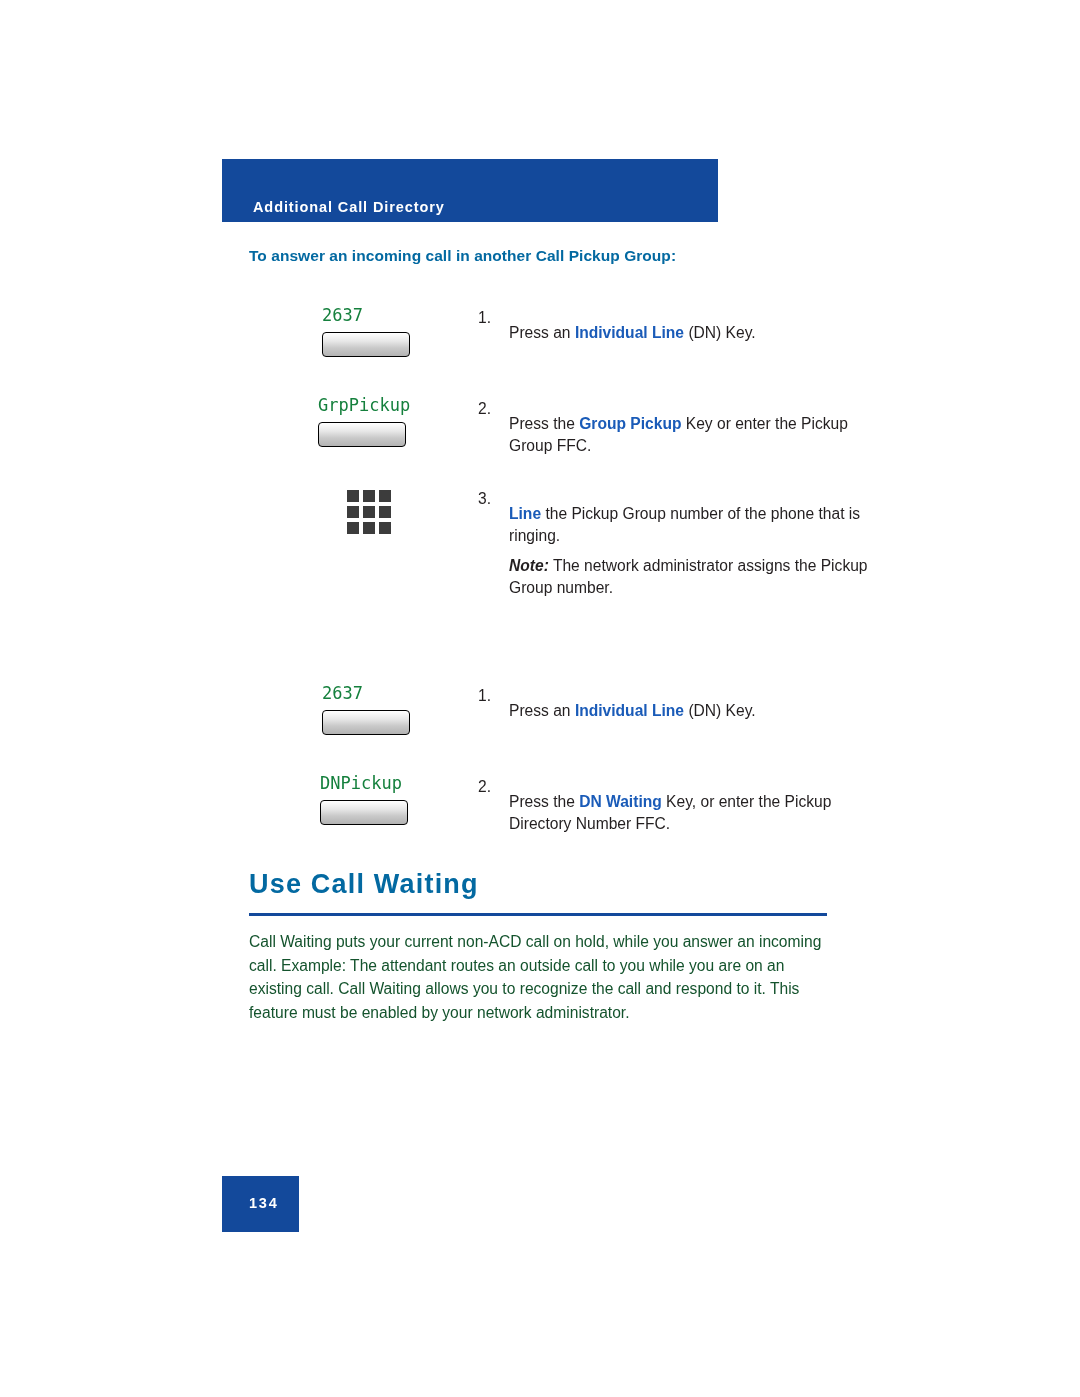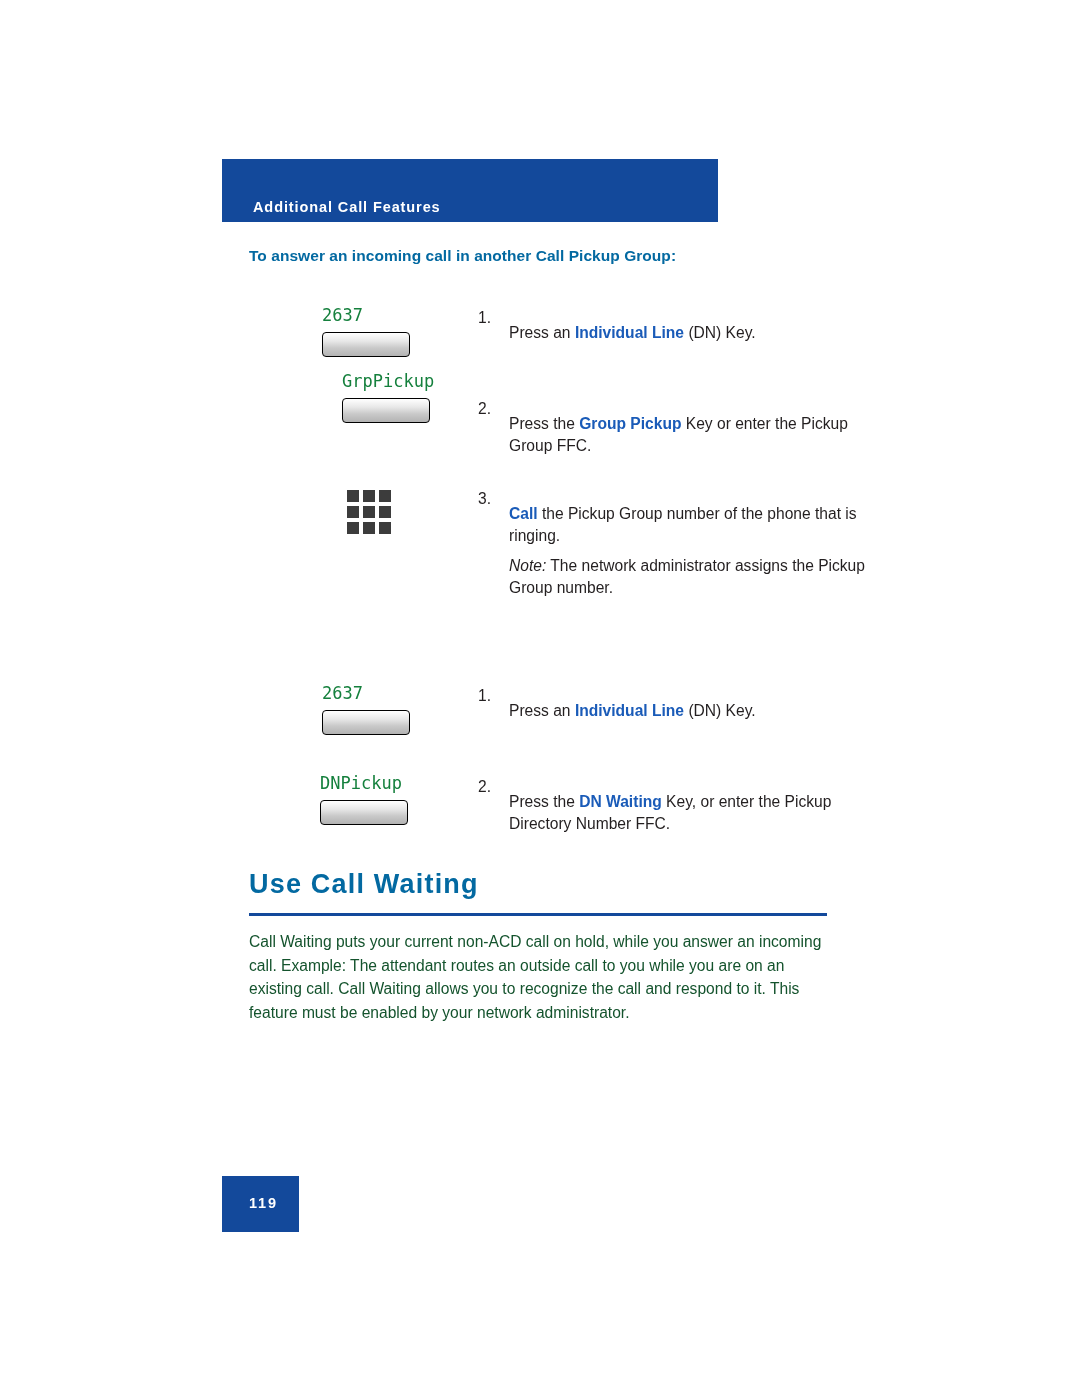--- a/index.html
+++ b/index.html
@@ -75,21 +75,21 @@
   .blue {
     color: #1a5bb8;
     font-weight: bold;
   }
   .note-line {
     display: block;
     margin-left: 31px;
     margin-top: 9px;
   }
   .note-word {
-    font-weight: normal;
+    font-weight: bold;
     font-style: italic;
     text-align: center;
   }
 
   #step-1-1 { left: 478px; top: 307px; width: 390px; }
   #step-1-2 { left: 478px; top: 398px; width: 390px; }
   #step-1-3 { left: 478px; top: 488px; width: 400px; }
   #step-2-1 { left: 478px; top: 685px; width: 390px; }
   #step-2-2 { left: 478px; top: 776px; width: 400px; }
 
@@ -110,21 +110,21 @@
   .key-button {
     width: 88px;
     height: 25px;
     border: 1.6px solid #000000;
     border-radius: 4px;
     background: linear-gradient(to bottom, #ffffff 0%, #e8e8e8 35%, #c9c9c9 65%, #b3b3b3 100%);
     box-sizing: border-box;
   }
 
   #key-2637-a { left: 322px; top: 305px; }
-  #key-grppickup { left: 318px; top: 371px; margin-left: 24px; }
+  #key-grppickup { left: 318px; top: 395px; }
   #key-2637-b { left: 322px; top: 683px; }
   #key-dnpickup { left: 320px; top: 773px; }
 
   
   .keypad-icon {
     position: absolute;
     left: 347px;
     top: 490px;
     width: 44px;
     height: 50px;
@@ -188,21 +188,21 @@
     color: #ffffff;
     letter-spacing: 1.8px;
   }
 </style>
 </head>
 <body>
 
 <div class="page">
 
   <div class="header-bar">
-    <div class="header-text">Additional Call Features</div>
+    <div class="header-text">Additional Call Directory</div>
   </div>
 
   <div class="section-heading" id="heading-1">To answer an incoming call in another Call Pickup Group:</div>
 
   <div class="key-graphic" id="key-2637-a">
     <span class="key-label">2637</span>
     <div class="key-button"></div>
   </div>
 
   <div class="key-graphic" id="key-grppickup">
@@ -233,21 +233,21 @@
     <span class="body"><span>Press an </span><span class="blue">Individual Line</span><span> (DN) Key.</span></span>
   </div>
 
   <div class="step" id="step-1-2">
     <span class="num">2.</span>
     <span class="body"><span>Press the </span><span class="blue">Group Pickup</span><span> Key or enter the Pickup Group FFC.</span></span>
   </div>
 
   <div class="step" id="step-1-3">
     <span class="num">3.</span>
-    <span class="body"><span class="blue">Call</span><span> the Pickup Group number of the phone that is ringing.</span></span>
+    <span class="body"><span class="blue">Line</span><span> the Pickup Group number of the phone that is ringing.</span></span>
     <span class="note-line"><span class="note-word">Note:</span><span> The network administrator assigns the Pickup Group number.</span></span>
   </div>
 
 
   <div class="key-graphic" id="key-2637-b">
     <span class="key-label">2637</span>
     <div class="key-button"></div>
   </div>
 
   <div class="key-graphic" id="key-dnpickup">
@@ -264,16 +264,16 @@
     <span class="num">2.</span>
     <span class="body"><span>Press the </span><span class="blue">DN Waiting</span><span> Key, or enter the Pickup Directory Number FFC.</span></span>
   </div>
 
   <div class="big-title">Use Call Waiting</div>
   <div class="title-rule"></div>
 
   <div class="paragraph">Call Waiting puts your current non-ACD call on hold, while you answer an incoming call. Example: The attendant routes an outside call to you while you are on an existing call. Call Waiting allows you to recognize the call and respond to it. This feature must be enabled by your network administrator.</div>
 
   <div class="page-number-box">
-    <div class="pn">119</div>
+    <div class="pn">134</div>
   </div>
 
 </div>
 
 </body></html>

